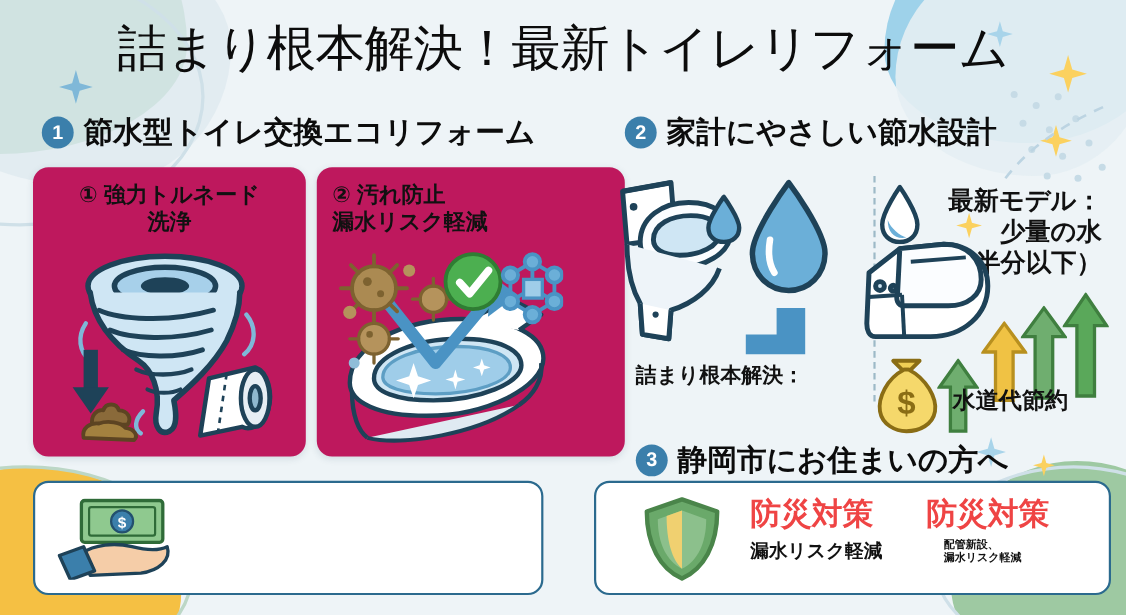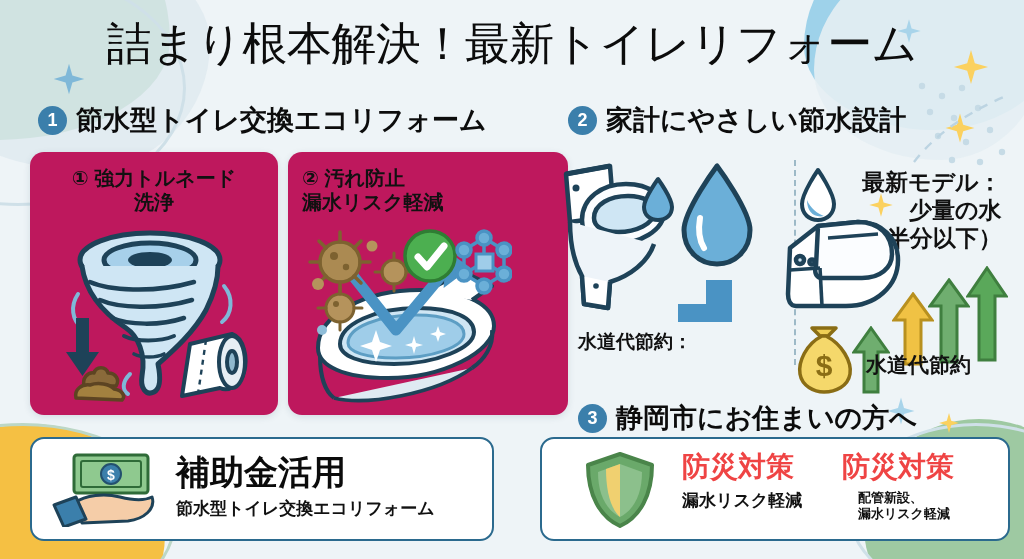--- a/index.html
+++ b/index.html
@@ -78,21 +78,21 @@
 
   .divider{
     position:absolute;left:794px;top:160px;width:0;height:205px;
     border-left:2px dashed #9db9c7;
   }
 
   
   .b-main{font-size:34px;font-weight:bold;color:#0b0b0b;line-height:1;}
   .b-sub{font-size:17px;font-weight:bold;color:#111;line-height:1.15;}
   .b-main-sm{font-size:28px;font-weight:bold;color:#ef4444;line-height:1;}
-  .b-sub-sm{font-size:13px;font-weight:bold;color:#111;line-height:1.2;padding-left:16px;}
+  .b-sub-sm{font-size:10px;font-weight:bold;color:#111;line-height:1.2;padding-left:16px;}
 </style>
 </head>
 <body>
 
 <div class="stage">
 
   <div class="blob blob-green-tl"></div>
   <div class="blob blob-pale-tl"></div>
   <div class="arc arc1"></div>
   <div class="blob blob-blue-tr"></div>
@@ -323,21 +323,21 @@
 
   <svg style="position:absolute;left:640px;top:176px;" width="36" height="46" viewBox="0 0 36 46">
     <path d="M18 3 C18 3 4 22 4 31 C4 39 10 44 18 44 C26 44 32 39 32 31 C32 22 18 3 18 3 Z" fill="#6bafd8" stroke="#1e4258" stroke-width="4" stroke-linejoin="round"></path>
   </svg>
 
   <svg style="position:absolute;left:676px;top:280px;" width="62" height="48" viewBox="0 0 62 48">
     <path d="M30 0 H56 V42 H2 V24 H30 Z" fill="#4a93c4"></path>
   </svg>
 
   <div class="cap" id="cap-old">
-    <div>水道代節約：</div>
+    <div>詰まり根本解決：</div>
   </div>
 
   <div class="cap" id="cap-new">
     <div>最新モデル：</div>
     <div>少量の水</div>
     <div>（半分以下）</div>
   </div>
 
   <svg style="position:absolute;left:796px;top:166px;" width="44" height="56" viewBox="0 0 44 56">
     <path d="M22 4 C22 4 6 27 6 38 C6 48 13 54 22 54 C31 54 38 48 38 38 C38 27 22 4 22 4 Z" fill="#ffffff" stroke="#1e4258" stroke-width="4" stroke-linejoin="round"></path>
@@ -389,24 +389,20 @@
         <rect x="22" y="2" width="74" height="38" rx="3" fill="#8fc98f"></rect>
         <rect x="29" y="8" width="60" height="26" rx="2" fill="#8fc98f" stroke-width="2"></rect>
         <circle cx="59" cy="21" r="10" fill="#3b7fab" stroke="#23506e" stroke-width="2"></circle>
       </g>
       <text x="59" y="27" font-family="'Liberation Sans',sans-serif" font-size="14" font-weight="bold" fill="#ffffff" text-anchor="middle">$</text>
       <g stroke="#1e4258" stroke-width="3" stroke-linejoin="round">
         <path d="M22 50 C34 42 52 40 68 44 C80 47 92 48 100 44 C104 56 92 66 76 68 L30 70 Z" fill="#f5cda8"></path>
         <path d="M2 52 L24 44 L34 66 L12 74 Z" fill="#3b7fab"></path>
       </g>
     </svg>
-    <div style="position:absolute;left:144px;top:16px;">
-      <div class="b-main">補助金活用</div>
-      <div class="b-sub" style="margin-top:10px;">節水型トイレ交換エコリフォーム</div>
-    </div>
   </div>
 
   <div class="banner" id="banner-bousai">
     <svg style="position:absolute;left:42px;top:12px;" width="72" height="78" viewBox="0 0 72 78">
       <path d="M36 3 L68 14 C68 44 56 66 36 75 C16 66 4 44 4 14 Z" fill="#6aa96a" stroke="#4a854a" stroke-width="4" stroke-linejoin="round"></path>
       <path d="M36 13 L58 21 C58 43 50 59 36 66 C22 59 14 43 14 21 Z" fill="#8cc08c"></path>
       <path d="M36 13 L22 18 C22 41 27 58 36 66 Z" fill="#f0d070"></path>
     </svg>
     <div style="position:absolute;left:140px;top:14px;">
       <div class="b-main-sm">防災対策</div>

